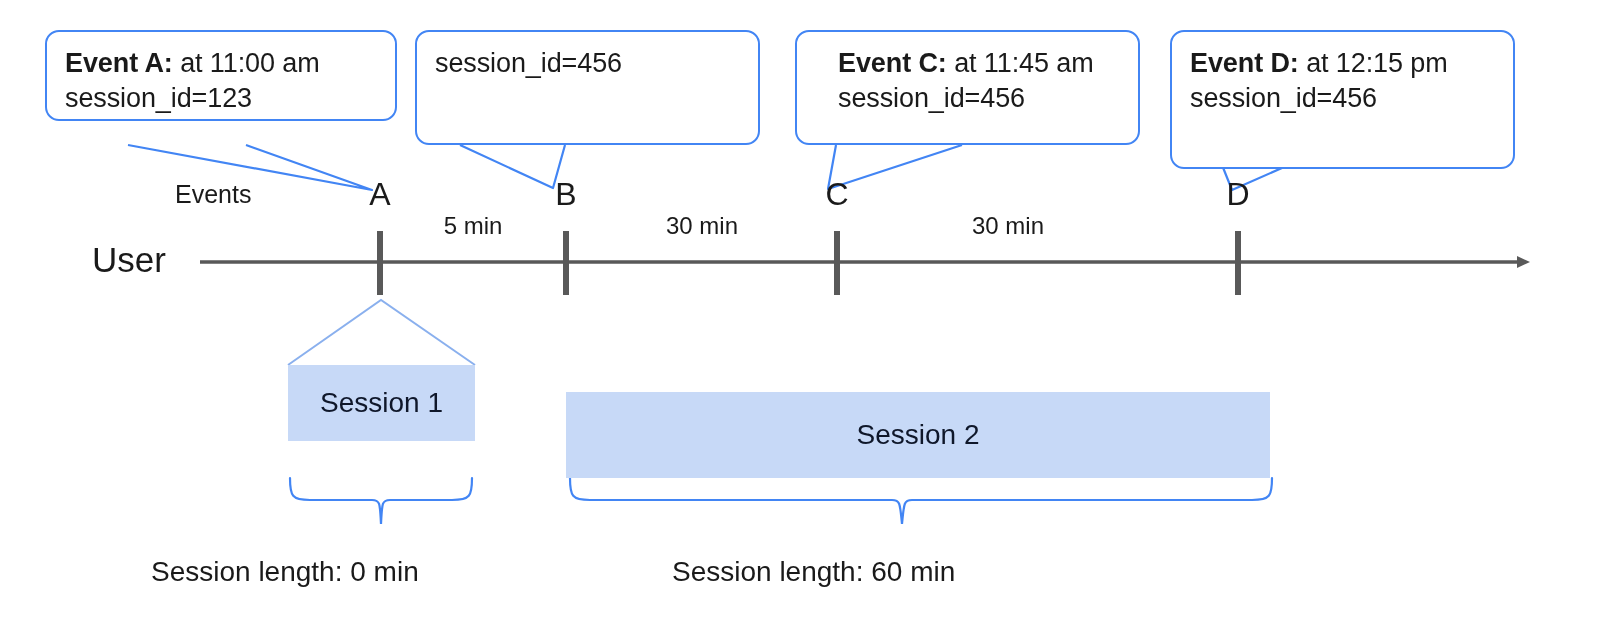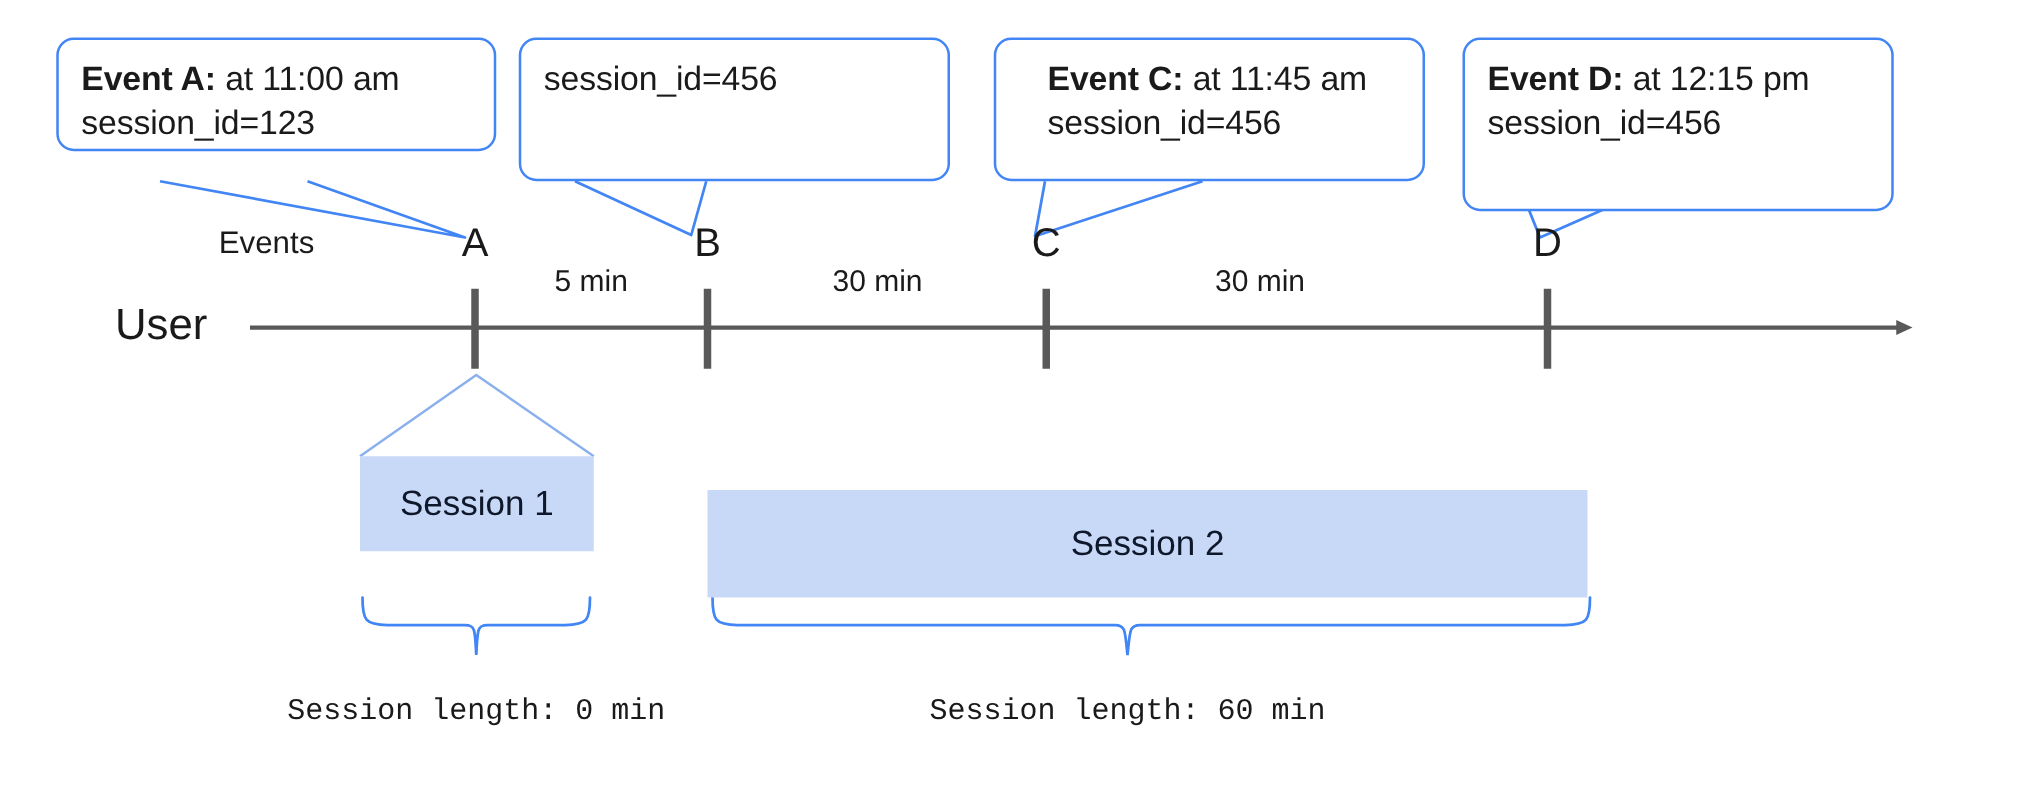--- a/index.html
+++ b/index.html
@@ -36,21 +36,21 @@
 
   
   .sessionbox{
     position:absolute;
     background:#c7d9f7;
     display:flex;align-items:center;justify-content:center;
     font-size:28px;color:#0f172a;
   }
 
   
-  .slen{position:absolute;font-size:24px;white-space:nowrap;text-align:center;font-family:Liberation Mono, monospace;}
+  .slen{position:absolute;font-size:28px;white-space:nowrap;}
 </style>
 </head>
 <body>
 
 <div id="stage">
 
   <svg id="vec" viewBox="0 0 1614 642">
     <defs>
       <marker id="arrowend" markerWidth="14" markerHeight="12" refX="1" refY="6" orient="auto" markerUnits="userSpaceOnUse">
         <path d="M0,0 L13,6 L0,12 z" fill="#595959"></path>

